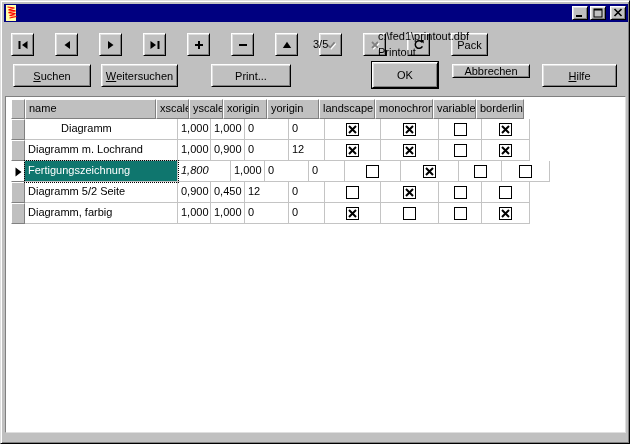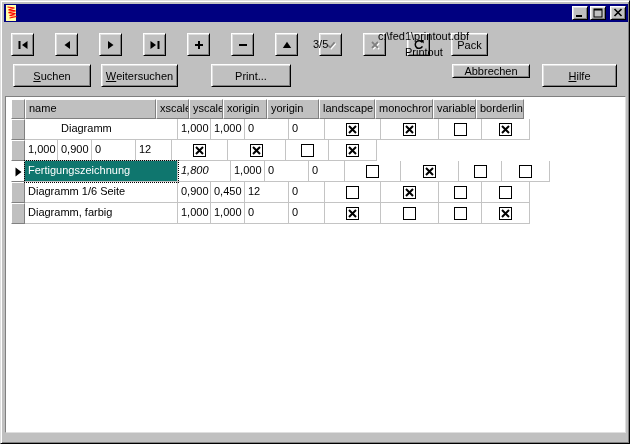--- a/index.html
+++ b/index.html
@@ -26,21 +26,21 @@
   .nav-strip{position:absolute;left:10px;top:32px;display:flex;gap:21px;}
   .tb{width:23px;height:23px;padding:0;background:#c0c0c0;
     border:1px solid;border-color:#fff #000 #000 #fff;
     box-shadow:inset 1px 1px 0 #dfdfdf, inset -1px -1px 0 #808080;
     display:inline-flex;align-items:center;justify-content:center;
     font-family:"Liberation Sans",sans-serif;font-size:11px;}
   .tb.pack{width:37px;}
   .tb svg{display:block;}
   .counter{position:absolute;left:312px;top:37px;}
   .filepath{position:absolute;left:377px;top:29px;}
-  .filetitle{position:absolute;left:377px;top:45px;margin-left:27px;}
+  .filetitle{position:absolute;left:377px;top:45px;}
   
   .btn{position:absolute;background:#c0c0c0;
     border:1px solid;border-color:#fff #000 #000 #fff;
     box-shadow:inset 1px 1px 0 #dfdfdf, inset -1px -1px 0 #808080;
     font-family:"Liberation Sans",sans-serif;font-size:11px;color:#000;
     display:flex;align-items:center;justify-content:center;padding:0;}
   #btn-suchen{left:12px;top:63px;width:78px;height:23px;}
   #btn-weitersuchen{left:100px;top:63px;width:77px;height:23px;}
   #btn-print{left:210px;top:63px;width:80px;height:23px;}
   #btn-ok{left:371px;top:61px;width:66px;height:26px;
@@ -180,20 +180,21 @@
       <button class="tb pack" id="pack-button">Pack</button>
   </div>
 
   <div class="counter">3/5</div>
   <div class="filepath">c:\fed1\printout.dbf</div>
   <div class="filetitle">Printout</div>
 
   <button class="btn" id="btn-suchen"><u>S</u>uchen</button>
   <button class="btn" id="btn-weitersuchen"><u>W</u>eitersuchen</button>
   <button class="btn" id="btn-print">Print...</button>
+  <button class="btn" id="btn-ok">OK</button>
   <button class="btn" id="btn-abbrechen">Abbrechen</button>
   <button class="btn" id="btn-hilfe"><u>H</u>ilfe</button>
 
   <div class="grid-panel">
     <div id="grid">
         <div class="grow">
           <div class="hcell corner"></div>
           <div class="hcell" style="width: 131px;">name</div>
           <div class="hcell" style="width: 33px;">xscale</div>
           <div class="hcell" style="width: 34px;">yscale</div>
@@ -231,20 +232,21 @@
           <div class="cell bool" style="width: 48px;">
             <div class="checkbox">
               <svg width="11" height="11" viewBox="0 0 11 11">
                 <path d="M2 2l7 7M9 2L2 9" stroke="#000" stroke-width="2"></path>
               </svg>
             </div>
           </div>
         </div>
         <div class="grow">
           <div class="selcell"></div>
+          <div class="cell" style="width: 153px;">Diagramm m. Lochrand</div>
           <div class="cell" style="width: 33px;">1,000</div>
           <div class="cell" style="width: 34px;">0,900</div>
           <div class="cell" style="width: 44px;">0</div>
           <div class="cell" style="width: 36px;">12</div>
           <div class="cell bool" style="width: 56px;">
             <div class="checkbox">
               <svg width="11" height="11" viewBox="0 0 11 11">
                 <path d="M2 2l7 7M9 2L2 9" stroke="#000" stroke-width="2"></path>
               </svg>
             </div>
@@ -290,21 +292,21 @@
           </div>
           <div class="cell bool" style="width: 43px;">
             <div class="checkbox"></div>
           </div>
           <div class="cell bool" style="width: 48px;">
             <div class="checkbox"></div>
           </div>
         </div>
         <div class="grow">
           <div class="selcell"></div>
-          <div class="cell" style="width: 153px;">Diagramm 1/6 Seite</div>
+          <div class="cell" style="width: 153px;">Diagramm 5/2 Seite</div>
           <div class="cell" style="width: 33px;">0,900</div>
           <div class="cell" style="width: 34px;">0,450</div>
           <div class="cell" style="width: 44px;">12</div>
           <div class="cell" style="width: 36px;">0</div>
           <div class="cell bool" style="width: 56px;">
             <div class="checkbox"></div>
           </div>
           <div class="cell bool" style="width: 58px;">
             <div class="checkbox">
               <svg width="11" height="11" viewBox="0 0 11 11">

